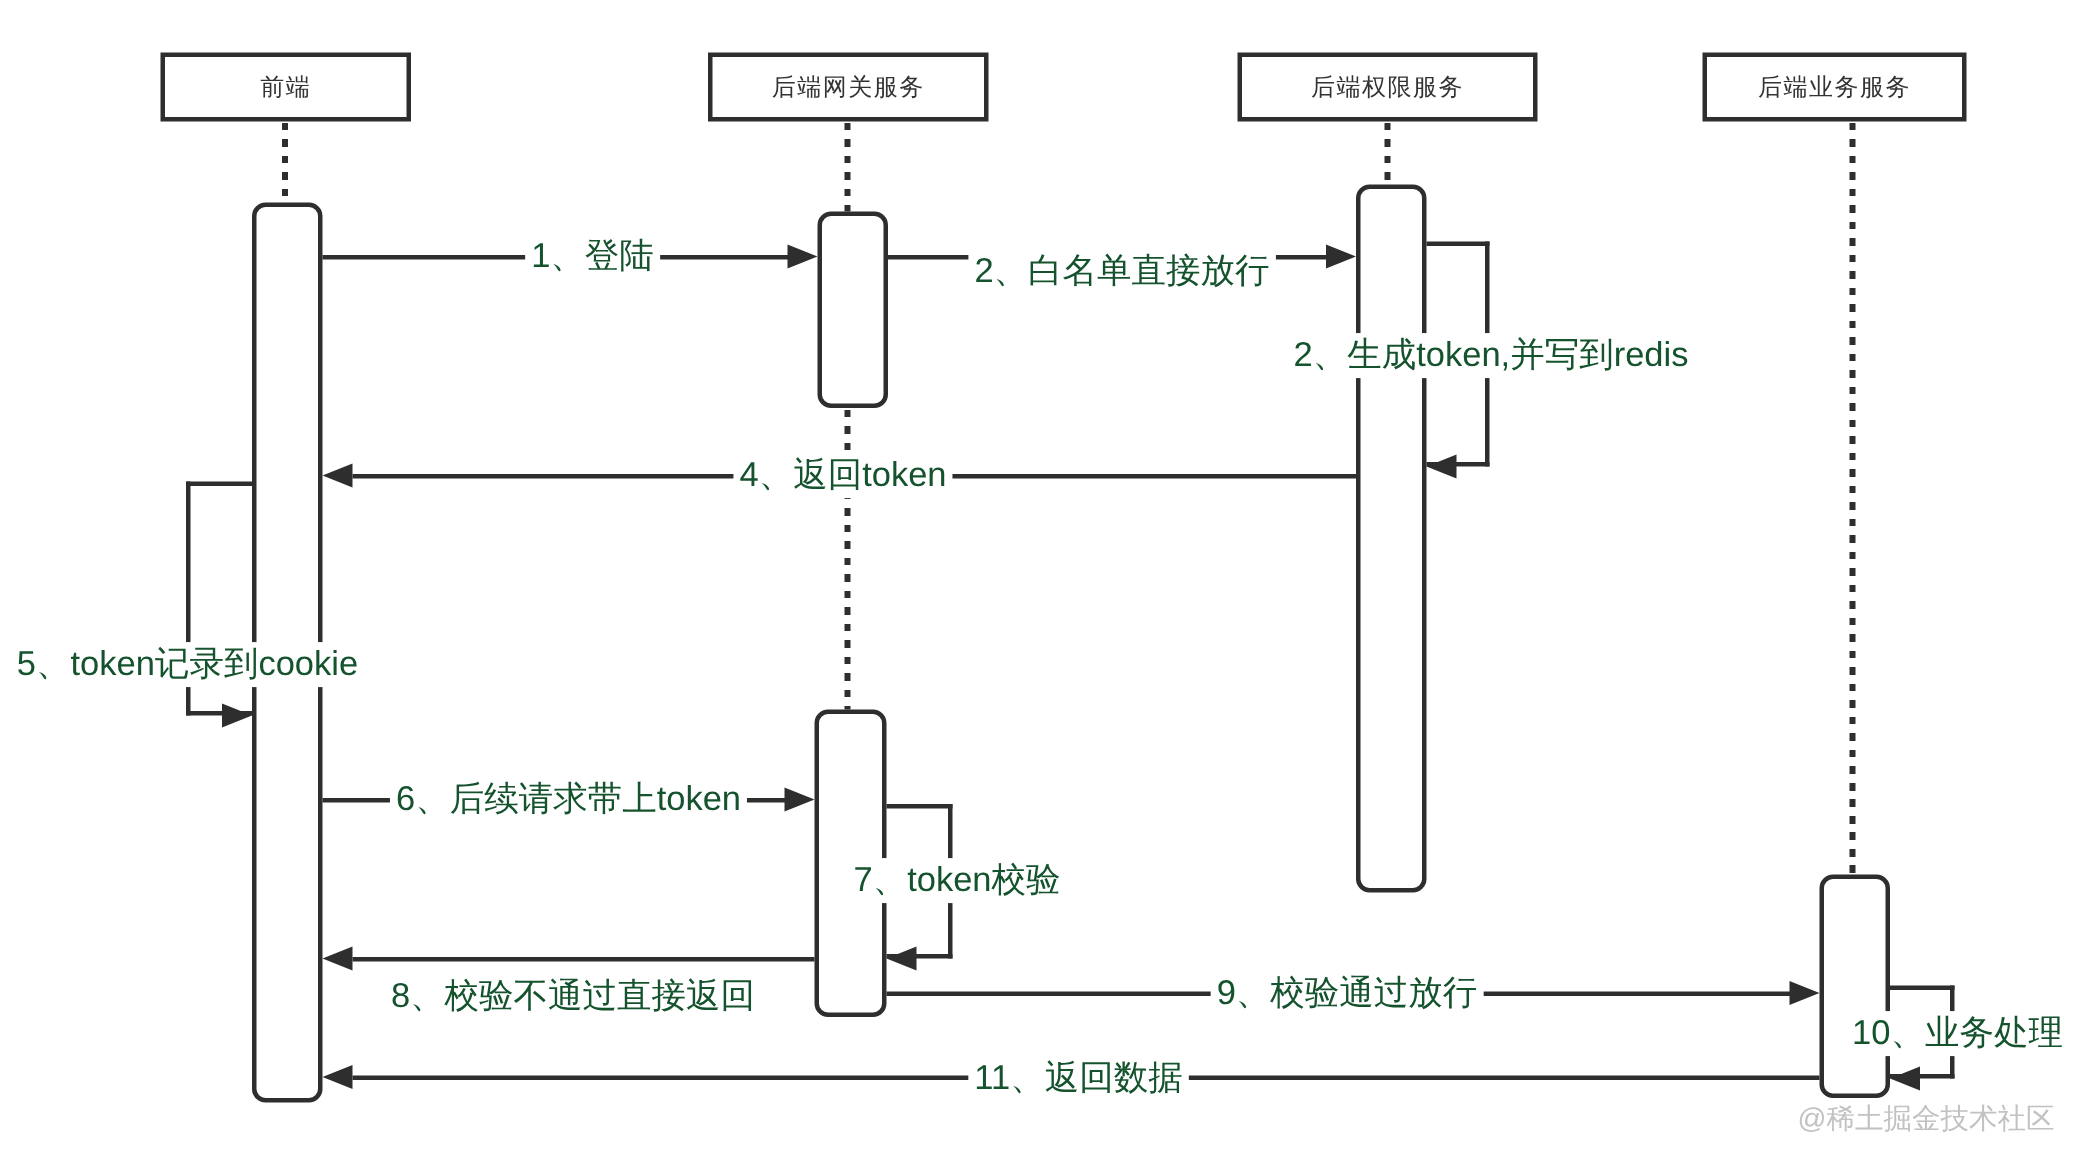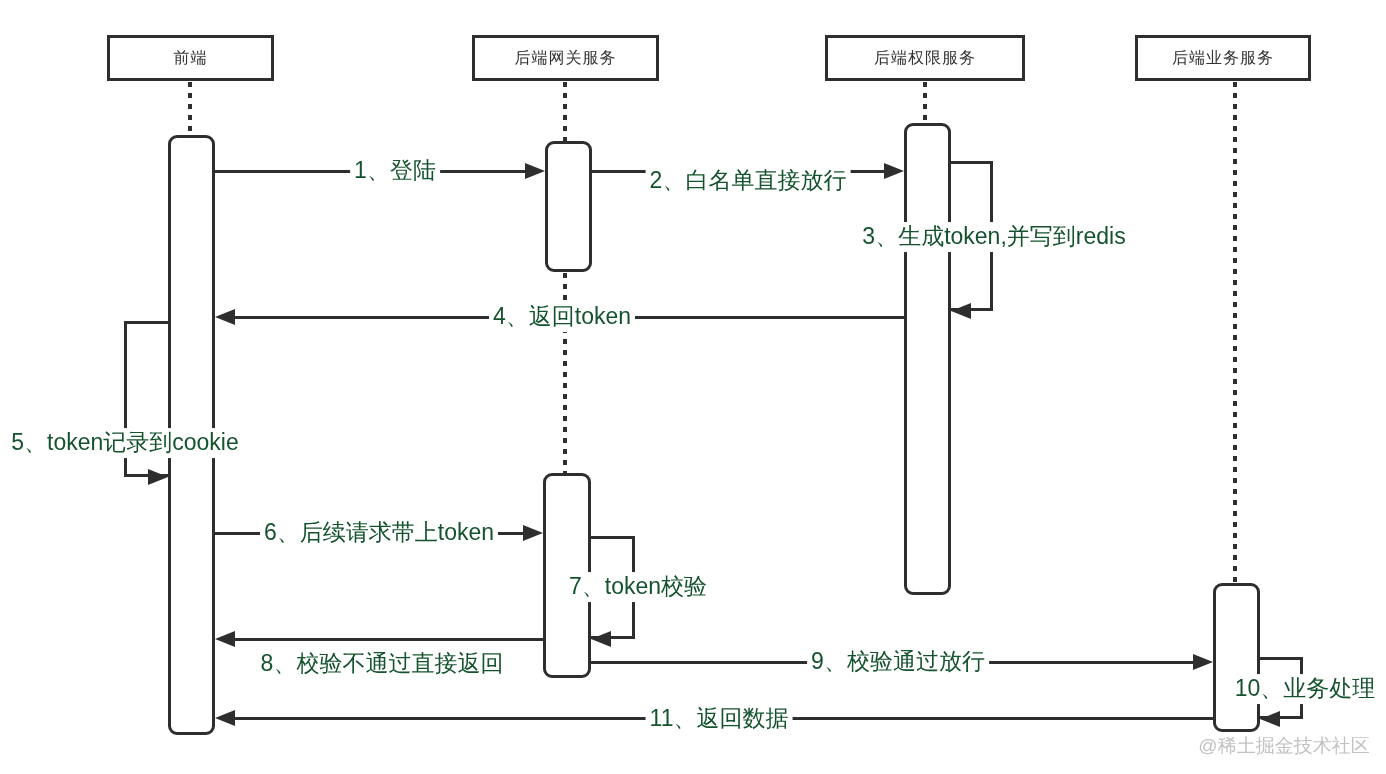--- a/index.html
+++ b/index.html
@@ -99,21 +99,21 @@
   <div class="tri-l" style="left:215px;top:631px;"></div>
 
   <div class="hline" style="left:591px;top:661px;width:604px;"></div>
   <div class="tri-r" style="left:1193px;top:654px;"></div>
 
   <div class="hline" style="left:235px;top:717px;width:978px;"></div>
   <div class="tri-l" style="left:215px;top:710px;"></div>
 
   <div class="msg-label" style="left:395px;top:171px;">1、登陆</div>
   <div class="msg-label" style="left:748px;top:171px;margin-top:10px;">2、白名单直接放行</div>
-  <div class="msg-label" style="left:994px;top:237px;">3、生成token,并写到redis</div>
+  <div class="msg-label" style="left:994px;top:237px;">2、生成token,并写到redis</div>
   <div class="msg-label" style="left:562px;top:317px;">4、返回token</div>
   <div class="msg-label" style="left:125px;top:399px;margin-top:44px;">5、token记录到cookie</div>
   <div class="msg-label" style="left:379px;top:533px;">6、后续请求带上token</div>
   <div class="msg-label" style="left:638px;top:587px;">7、token校验</div>
   <div class="msg-label" style="left:382px;top:664px;">8、校验不通过直接返回</div>
   <div class="msg-label" style="left:898px;top:662px;">9、校验通过放行</div>
   <div class="msg-label" style="left:1305px;top:689px;">10、业务处理</div>
   <div class="msg-label" style="left:719px;top:719px;">11、返回数据</div>
 
   <div class="watermark" style="left:1284px;top:746px;">@稀土掘金技术社区</div>

